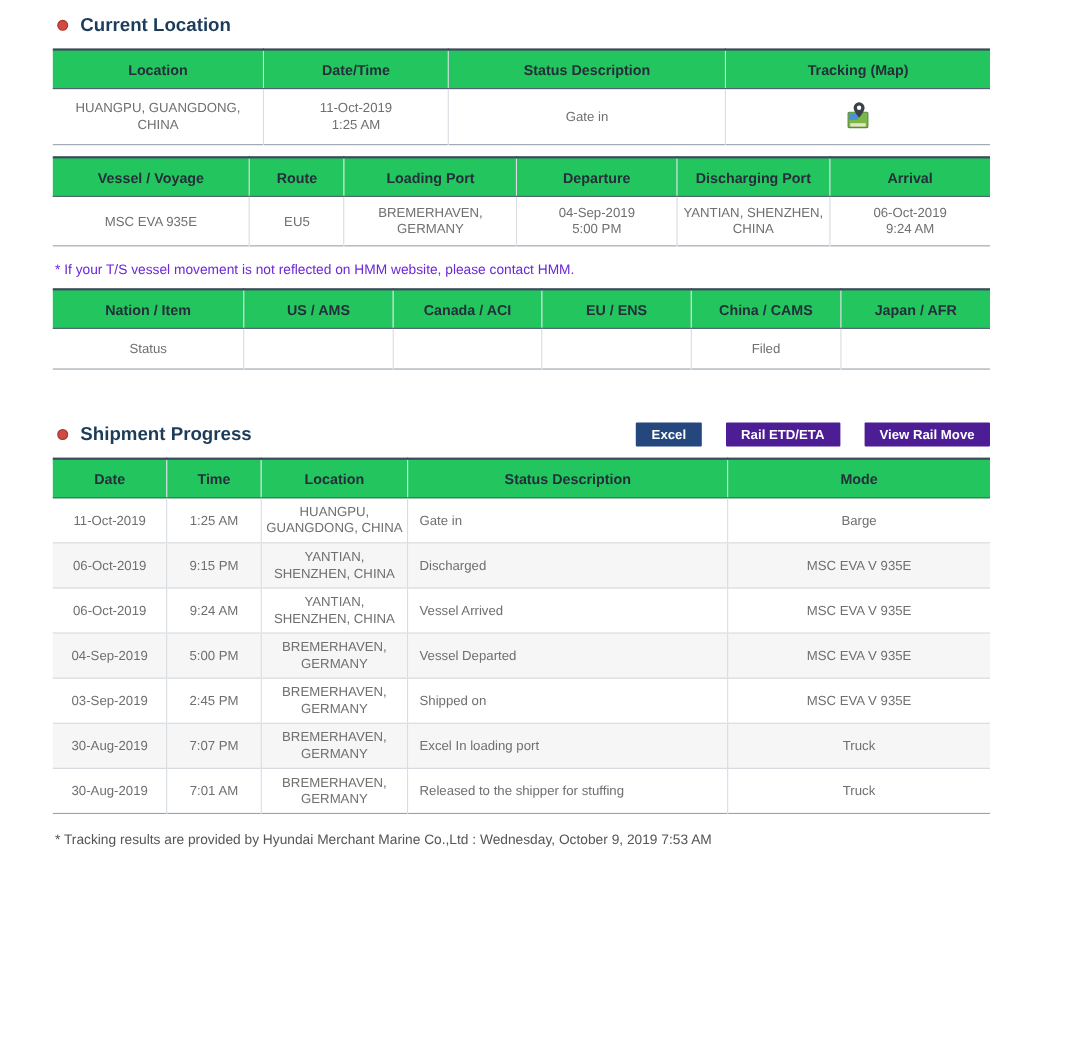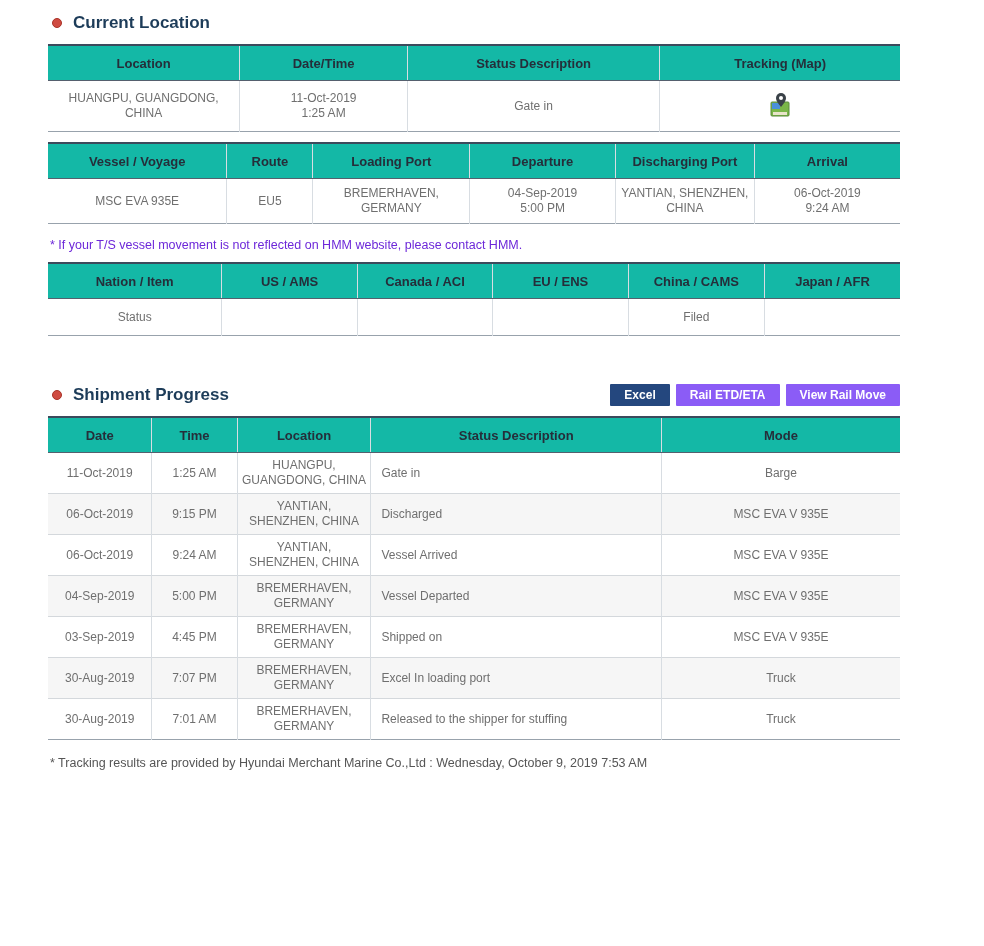--- a/index.html
+++ b/index.html
@@ -17,21 +17,21 @@
   .bullet{
     width:8px;height:8px;border-radius:50%;
     background:#cf4b41;border:1px solid #a93328;flex:0 0 auto;
   }
   table.tbl{
     width:852px;border-collapse:collapse;table-layout:fixed;
     border-top:2px solid #3c4a5c;border-bottom:1px solid #98a2ac;
     margin-top:10px;
   }
   table.tbl thead th{
-    background:#14b8a6;color:#252e3a;font-size:13px;font-weight:bold;
+    background:#22c55e;color:#252e3a;font-size:13px;font-weight:bold;
     height:34px;padding:0 4px;border-bottom:1px solid #55606e;
   }
   table.tbl td{
     font-size:12px;color:#6f6f6f;text-align:center;
     padding:4px 4px;line-height:15px;
   }
   table.tbl th + th, table.tbl td + td{border-left:1px solid #d8dde2;}
   table.tbl tbody tr + tr td{border-top:1px solid #d4d8dc;}
   .t1 tbody td{height:42px;}
   .t2 tbody td{height:36px;}
@@ -41,28 +41,28 @@
   .t4 tbody td.left{text-align:left;padding-left:10px;}
   .blue{color:#4d6785;}
   .note{
     font-size:12.5px;color:#6d28d9;margin-top:14px;padding-left:2px;
   }
   .gap-lg{margin-top:48px;}
   .sp-head{
     display:flex;align-items:flex-end;justify-content:space-between;
     margin-top:48px;
   }
-  .sp-buttons{display:flex;gap:6px;}
+  .sp-buttons{display:flex;gap:22px;}
   .btn{
     border:none;color:#ffffff;font-family:"Liberation Sans",sans-serif;
     font-size:12px;font-weight:bold;height:22px;padding:0 14px;
     cursor:pointer;border-radius:1px;
   }
   .btn.navy{background:#24477e;}
-  .btn.gray{background:#8b5cf6;}
+  .btn.gray{background:#4c1d95;}
   .footer-note{font-size:12.5px;color:#555555;margin-top:16px;padding-left:2px;}
   .map-btn{display:inline-block;line-height:0;cursor:pointer;}
 </style>
 </head>
 <body>
 
 <section>
   <h2 class="sec-title">
     <span class="bullet"></span>
     <span>Current Location</span>
@@ -235,21 +235,21 @@
       </tr>
       <tr>
         <td>04-Sep-2019</td>
         <td>5:00 PM</td>
         <td>BREMERHAVEN, GERMANY</td>
         <td class="left">Vessel Departed</td>
         <td>MSC EVA V 935E</td>
       </tr>
       <tr>
         <td>03-Sep-2019</td>
-        <td>4:45 PM</td>
+        <td>2:45 PM</td>
         <td>BREMERHAVEN, GERMANY</td>
         <td class="left">Shipped on</td>
         <td>MSC EVA V 935E</td>
       </tr>
       <tr>
         <td>30-Aug-2019</td>
         <td>7:07 PM</td>
         <td>BREMERHAVEN, GERMANY</td>
         <td class="left">Excel In loading port</td>
         <td>Truck</td>

